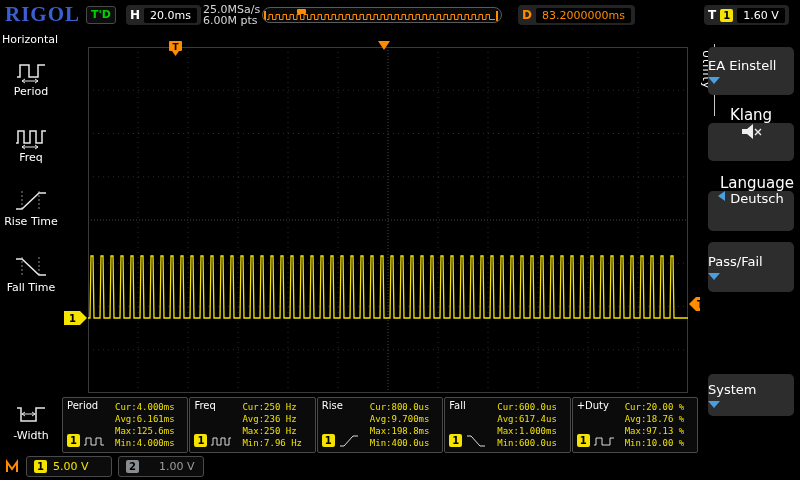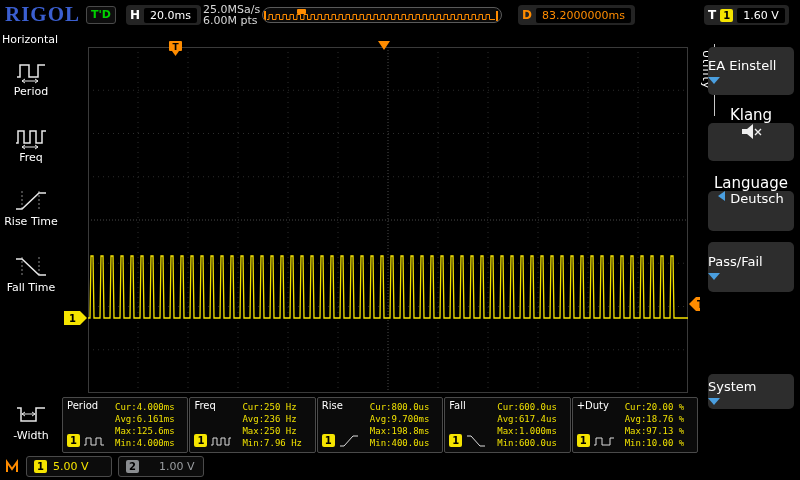--- a/index.html
+++ b/index.html
@@ -329,29 +329,29 @@
   </div>
 
   <div class="rm-label" style="top:76px;">Klang</div>
   <div class="rm-box" style="top:93px; height:38px;">
     <svg width="24" height="18">
       <path d="M3,6 h5 l6,-5 v15 l-6,-5 h-5 z" fill="#eee"></path>
       <path d="M16,6 l6,6 M22,6 l-6,6" stroke="#eee" stroke-width="1.4"></path>
     </svg>
   </div>
 
-  <div class="rm-label" style="top:144px;">Language</div>
+  <div class="rm-label" style="top:144px;text-align:right;">Language</div>
   <div class="rm-box" style="top:161px; height:40px;">
     <span class="arrow-left"></span>
     <span>Deutsch</span>
   </div>
 
   <div class="rm-box rm-col" style="top:212px; height:50px;">
     <span>Pass/Fail</span>
     <span class="arrow-down"></span>
   </div>
 
 
-  <div class="rm-box rm-col" style="top:344px; height:35px;">
+  <div class="rm-box rm-col" style="top:344px; height:42px;">
     <span>System</span>
     <span class="arrow-down"></span>
   </div>
 </div>
 
 </body></html>

